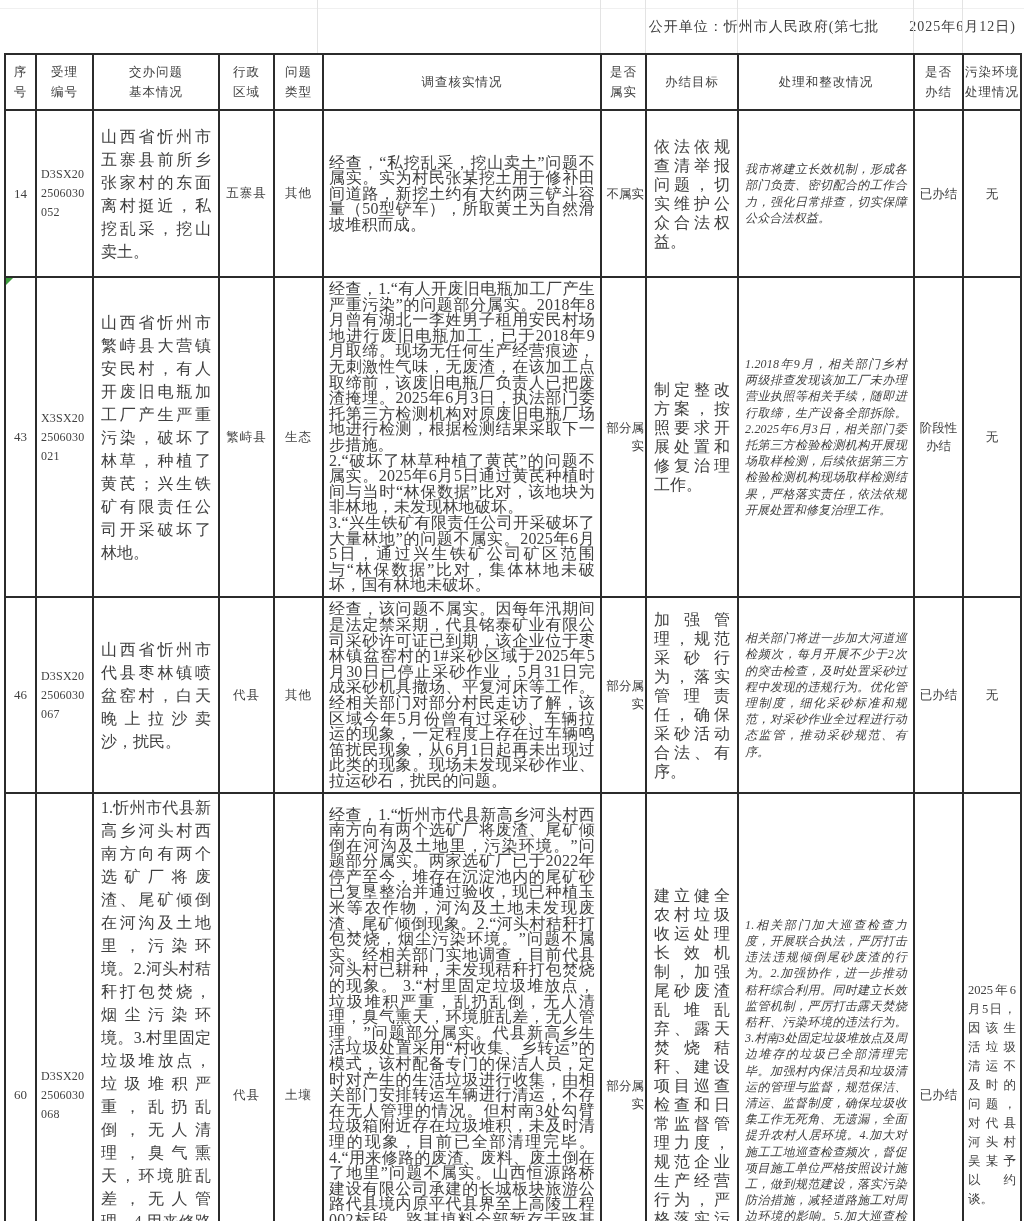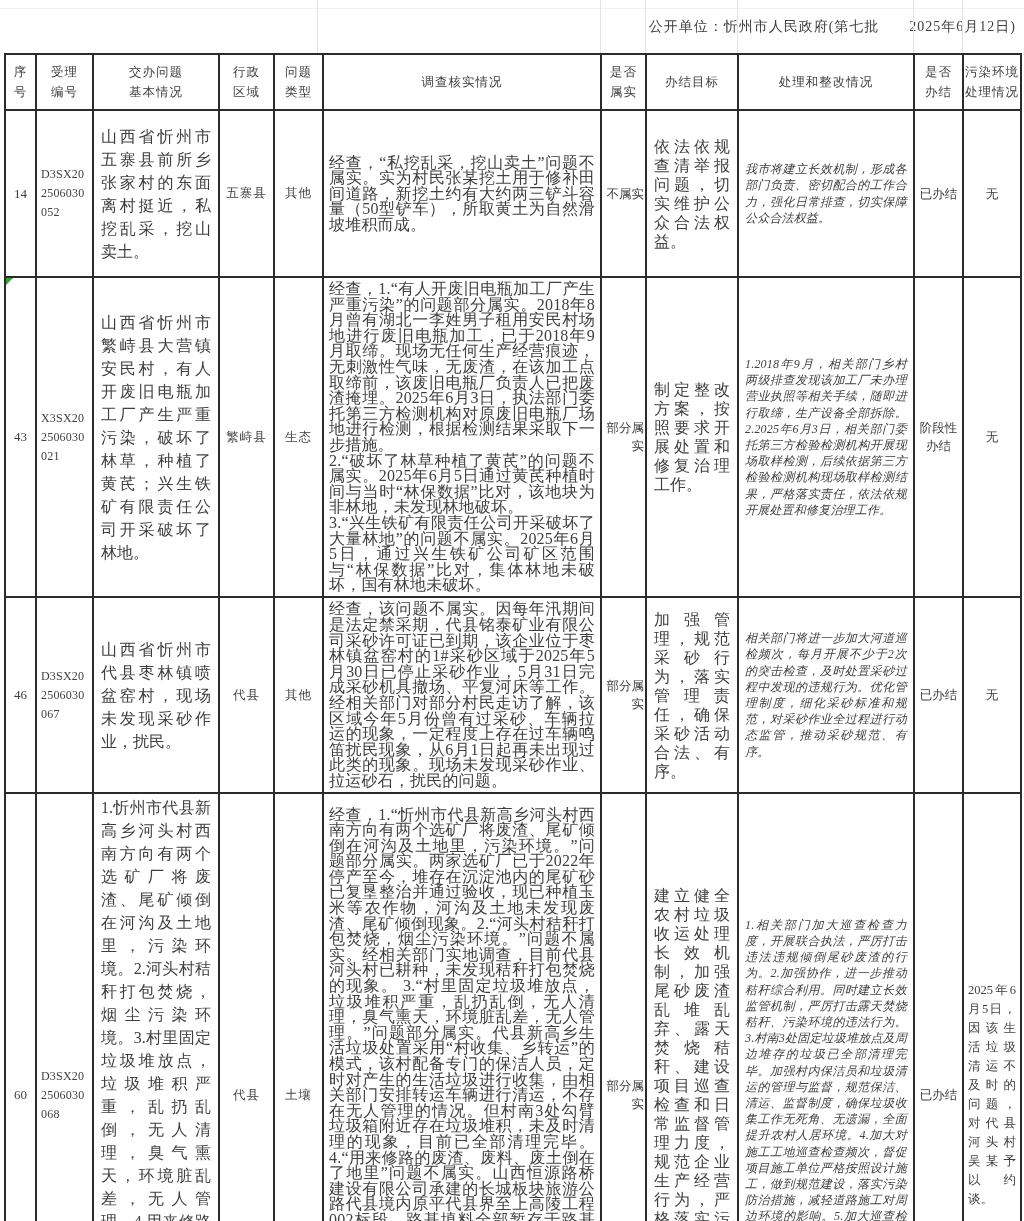--- a/index.html
+++ b/index.html
@@ -118,21 +118,21 @@
 3.“兴生铁矿有限责任公司开采破坏了大量林地”的问题不属实。2025年6月5日，通过兴生铁矿公司矿区范围与“林保数据”比对，集体林地未破坏，国有林地未破坏。</td>
     <td class="cell-istrue">部分属实</td>
     <td class="cell-goal">制定整改方案，按照要求开展处置和修复治理工作。</td>
     <td class="cell-rect">1.2018年9月，相关部门乡村两级排查发现该加工厂未办理营业执照等相关手续，随即进行取缔，生产设备全部拆除。2.2025年6月3日，相关部门委托第三方检验检测机构开展现场取样检测，后续依据第三方检验检测机构现场取样检测结果，严格落实责任，依法依规开展处置和修复治理工作。</td>
     <td class="cell-isclosed">阶段性办结</td>
     <td class="cell-account">无</td>
   </tr>
   <tr style="height:196px">
     <td class="cell-seq">46</td>
     <td class="cell-caseno">D3SX202506030067</td>
-    <td class="cell-problem">山西省忻州市代县枣林镇喷盆窑村，现场未发现采砂作业，扰民。</td>
+    <td class="cell-problem">山西省忻州市代县枣林镇喷盆窑村，白天晚上拉沙卖沙，扰民。</td>
     <td class="cell-region">代县</td>
     <td class="cell-type">其他</td>
     <td class="cell-invest">经查，该问题不属实。因每年汛期间是法定禁采期，代县铭泰矿业有限公司采砂许可证已到期，该企业位于枣林镇盆窑村的1#采砂区域于2025年5月30日已停止采砂作业，5月31日完成采砂机具撤场、平复河床等工作。经相关部门对部分村民走访了解，该区域今年5月份曾有过采砂、车辆拉运的现象，一定程度上存在过车辆鸣笛扰民现象，从6月1日起再未出现过此类的现象。现场未发现采砂作业、拉运砂石，扰民的问题。</td>
     <td class="cell-istrue">部分属实</td>
     <td class="cell-goal">加强管理，规范采砂行为，落实管理责任，确保采砂活动合法、有序。</td>
     <td class="cell-rect">相关部门将进一步加大河道巡检频次，每月开展不少于2次的突击检查，及时处置采砂过程中发现的违规行为。优化管理制度，细化采砂标准和规范，对采砂作业全过程进行动态监管，推动采砂规范、有序。</td>
     <td class="cell-isclosed">已办结</td>
     <td class="cell-account">无</td>
   </tr>
   <tr style="height:420px">

